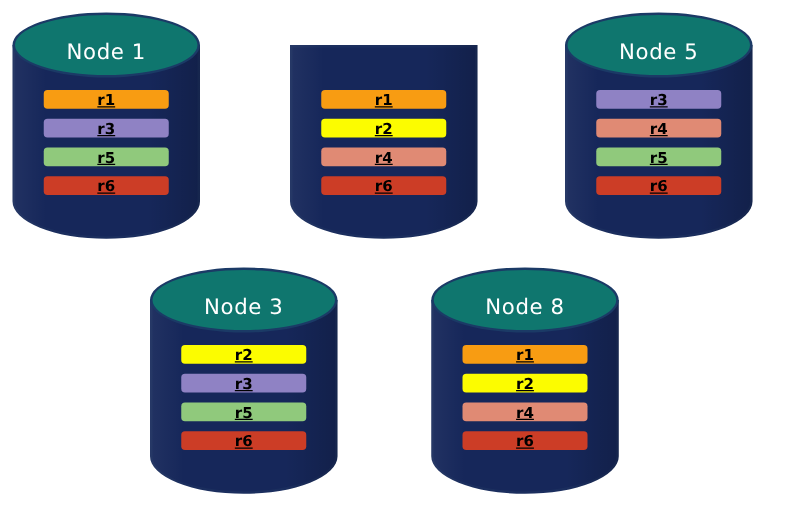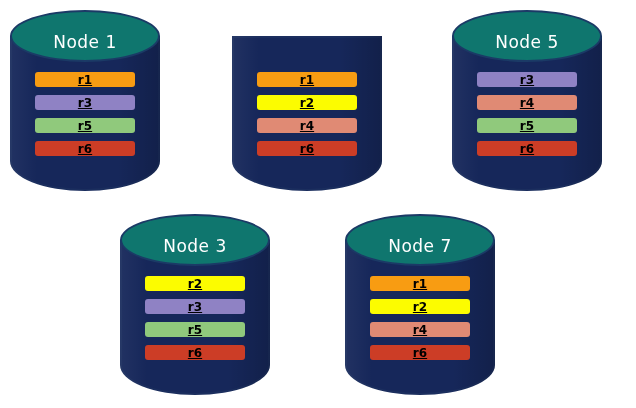--- a/index.html
+++ b/index.html
@@ -143,16 +143,16 @@
     <div class="node" style="left: 345px; top: 214px;">
       <div class="cyl-body"></div>
       <div class="cyl-shade"></div>
       <div class="replicas">
         <div class="replica" style="background: rgb(248, 156, 18);">r1</div>
         <div class="replica" style="background: rgb(252, 252, 0);">r2</div>
         <div class="replica" style="background: rgb(224, 138, 116);">r4</div>
         <div class="replica" style="background: rgb(204, 61, 38);">r6</div>
       </div>
       <div class="cyl-top">
-        <div class="node-label">Node  7</div>
+        <div class="node-label">Node  8</div>
       </div>
     </div>
   </div>
 
 </body></html>

